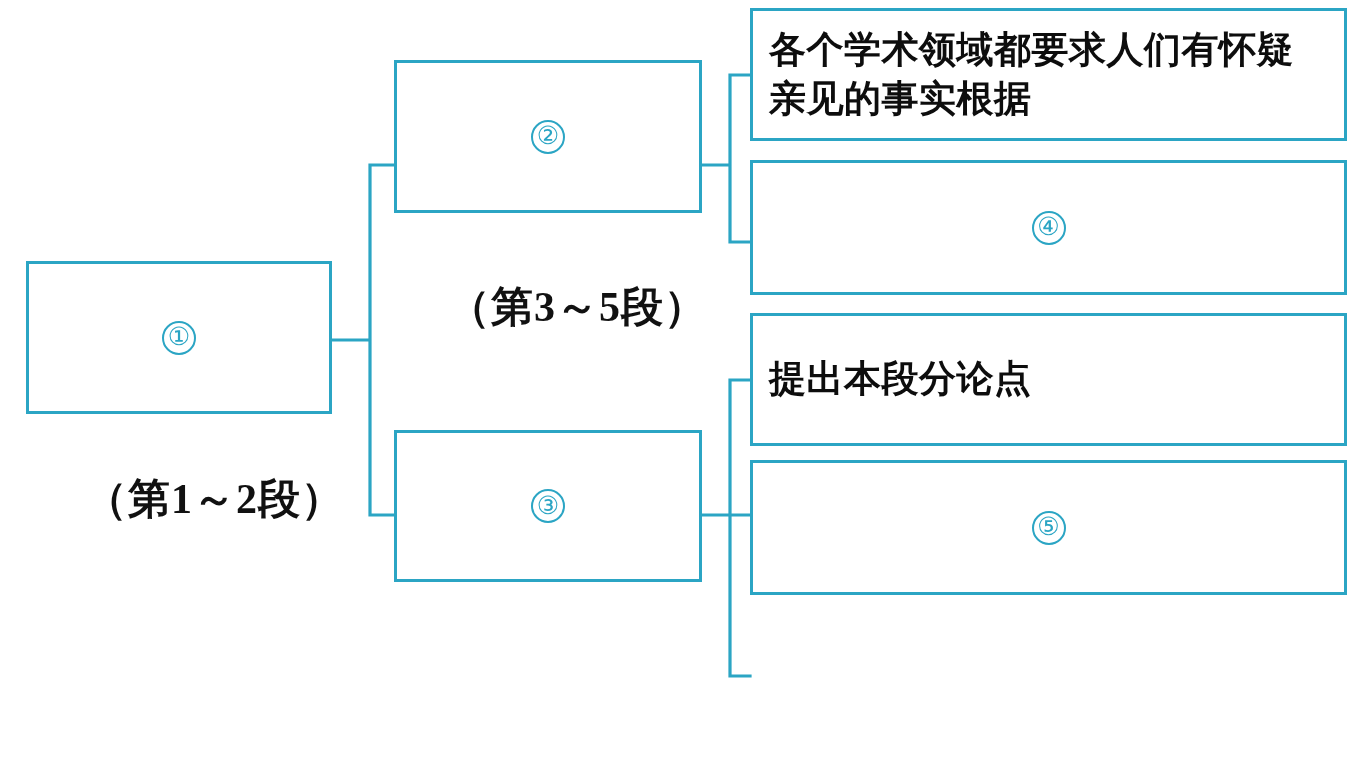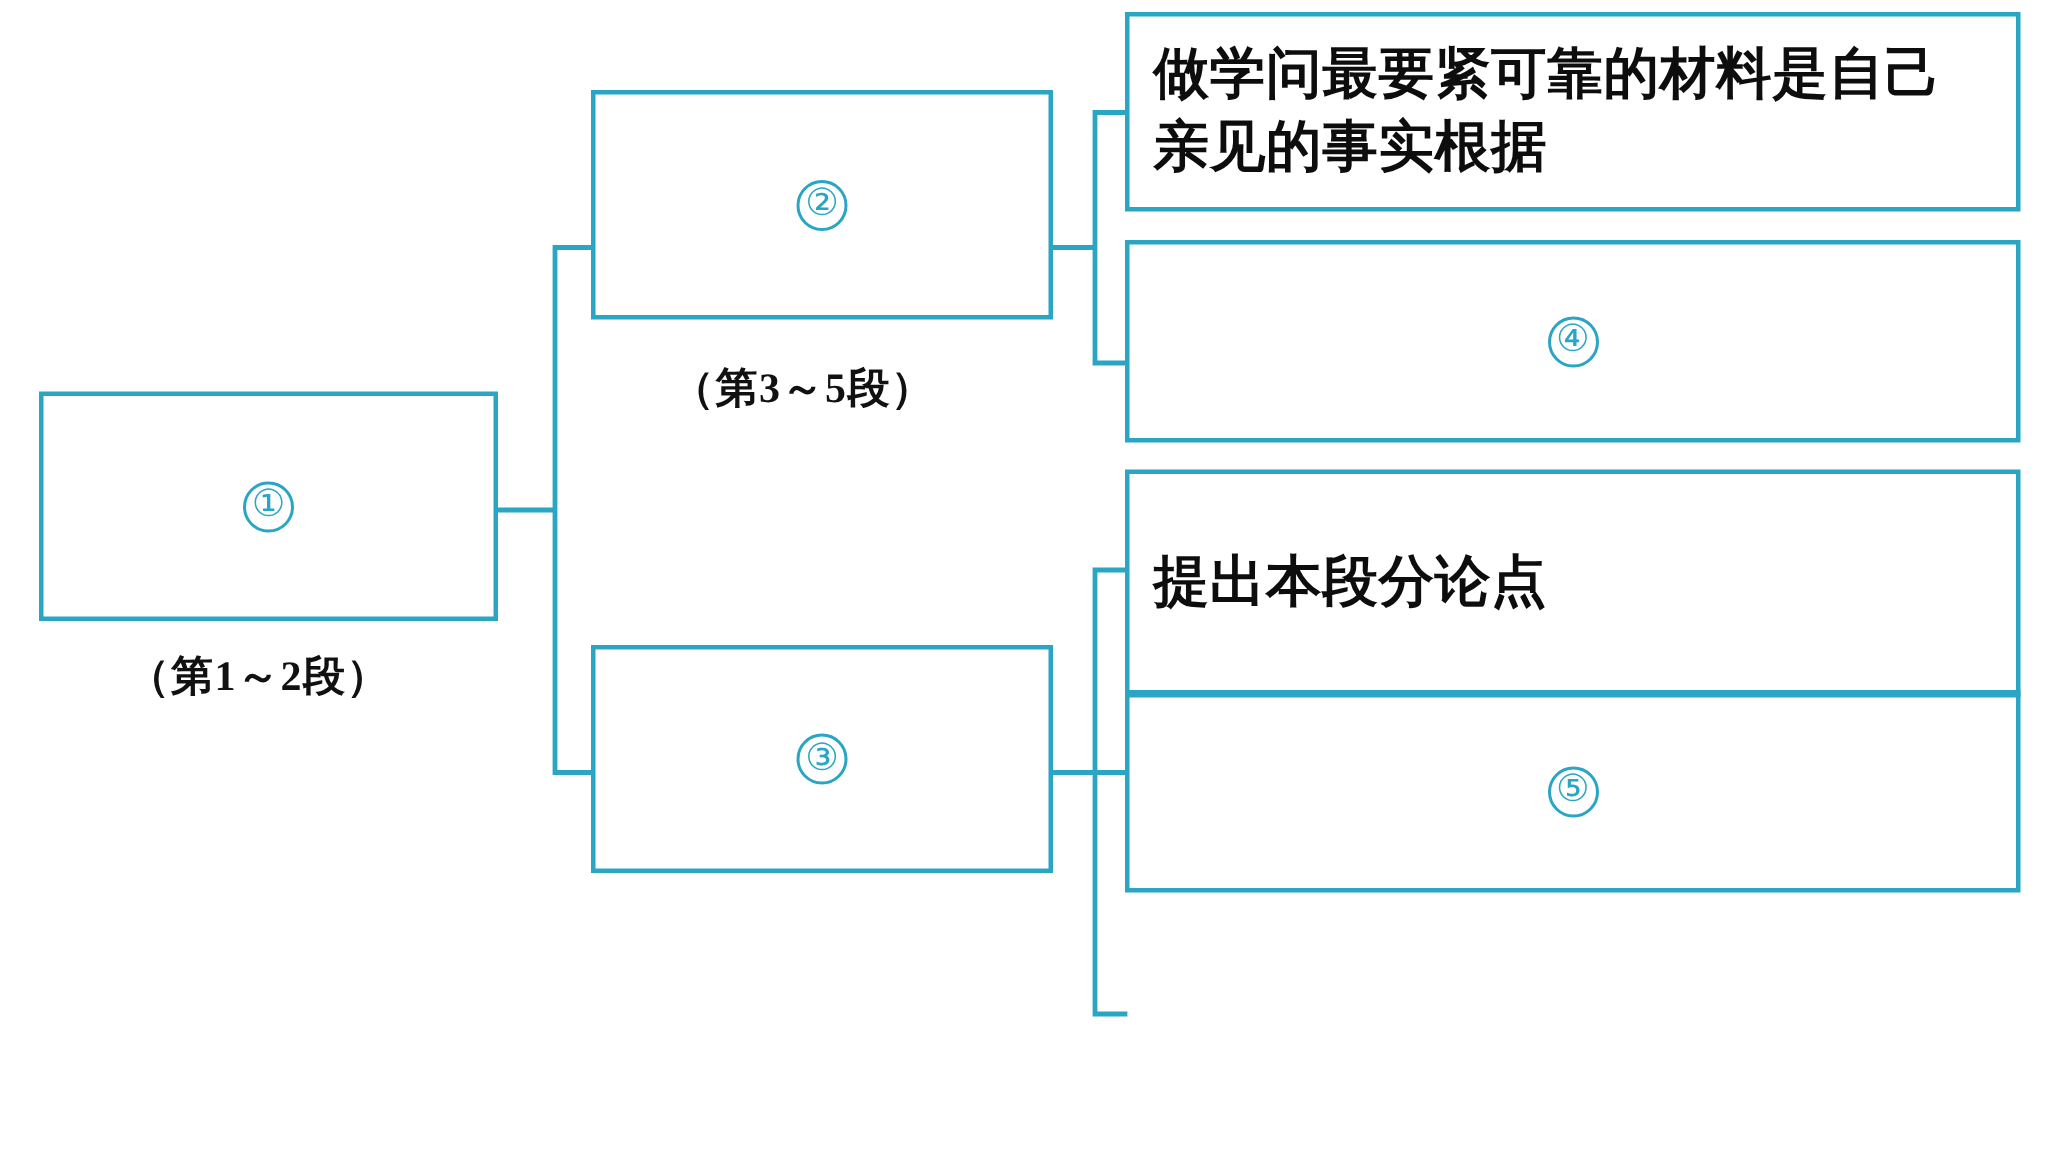--- a/index.html
+++ b/index.html
@@ -53,25 +53,26 @@
     color: #2ba5c4;
     font-size: 25px;
     line-height: 1;
     font-family: "Liberation Serif", "DejaVu Serif", serif;
     box-sizing: border-box;
     padding-bottom: 2px;
   }
   .caption {
     position: absolute;
     font-family: "Liberation Serif", "DejaVu Serif", serif;
-    font-size: 28px;
+    font-size: 42px;
     color: #111111;
     font-weight: 600;
     white-space: nowrap;
     letter-spacing: 1px;
+    margin-top: 39px;
   }
   svg.connectors {
     position: absolute;
     left: 0;
     top: 0;
     width: 1371px;
     height: 773px;
     pointer-events: none;
   }
   svg.connectors path {
@@ -104,29 +105,29 @@
   <div class="node-box centered" style="left:394px; top:60px; width:308px; height:153px;">
     <span class="circle-num">②</span>
   </div>
   <div class="caption" style="left:448px; top:240px;">（第3～5段）</div>
 
   <div class="node-box centered" style="left:394px; top:430px; width:308px; height:152px;">
     <span class="circle-num">③</span>
   </div>
 
   <div class="node-box textbox" style="left:750px; top:8px; width:597px; height:133px;">
-    <span class="box-text">做学问最要紧可靠的材料是自己
+    <span class="box-text">各个学术领域都要求人们有怀疑
 亲见的事实根据</span>
   </div>
 
   <div class="node-box centered" style="left:750px; top:160px; width:597px; height:135px;">
     <span class="circle-num">④</span>
   </div>
 
-  <div class="node-box textbox" style="left:750px; top:313px; width:597px; height:152px;">
+  <div class="node-box textbox" style="left:750px; top:313px; width:597px; height:133px;">
     <span class="box-text">提出本段分论点</span>
   </div>
 
   <div class="node-box centered" style="left:750px; top:460px; width:597px; height:135px;">
     <span class="circle-num">⑤</span>
   </div>
 
 
 </div>
 

